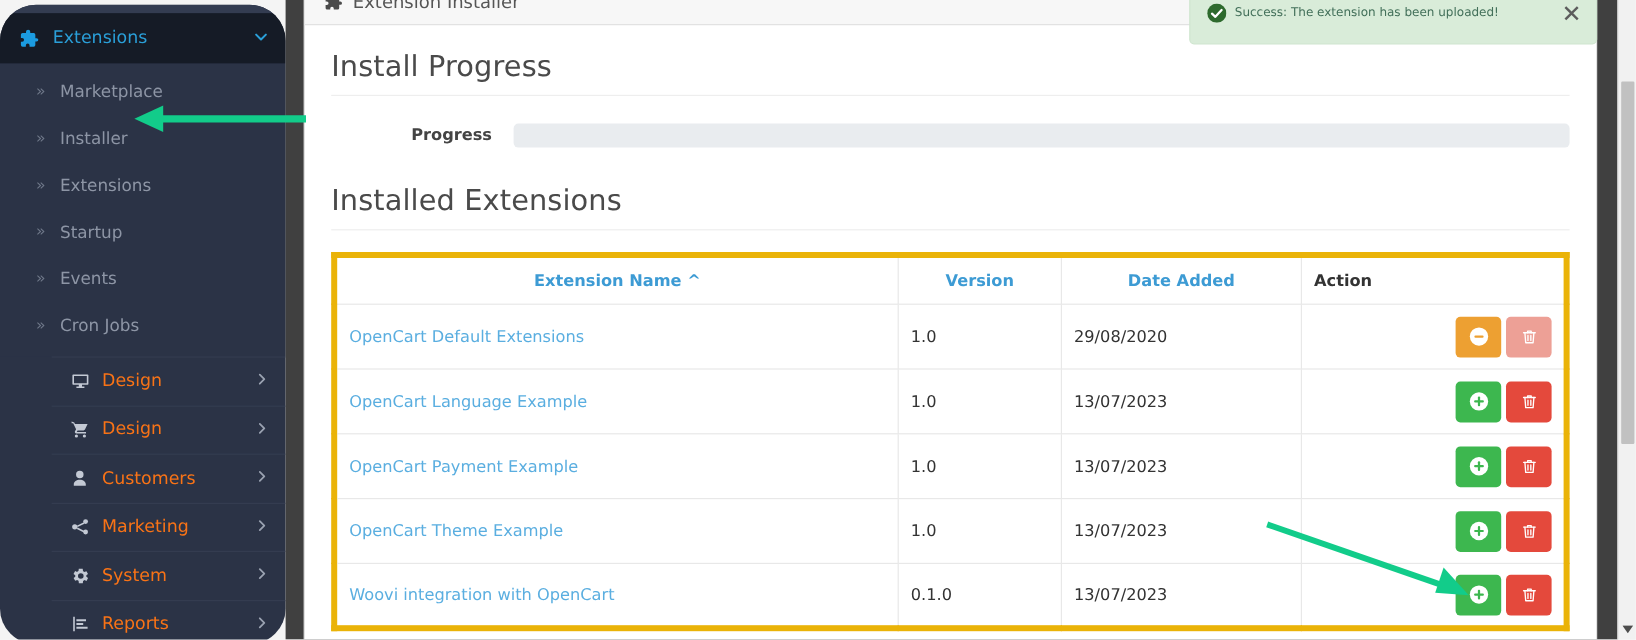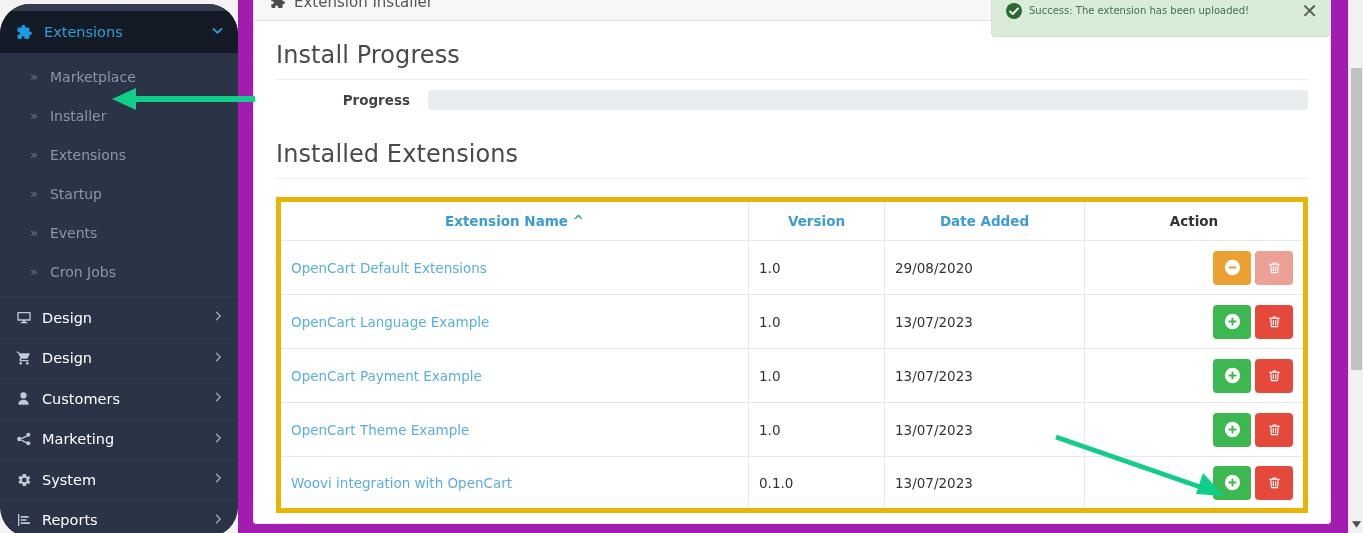--- a/index.html
+++ b/index.html
@@ -38,32 +38,33 @@
   .sb-sub-item {
     height: 39px; display: flex; align-items: center;
     padding-left: 30px;
     color: #8d95a5; font-size: 14px;
   }
   .sb-sub-item .chev { color: #6f7889; font-size: 13px; letter-spacing: -2px; margin-right: 14px; }
 
   .sb-item {
     height: 40.5px; display: flex; align-items: center;
     padding: 0 14px 0 16px;
-    color: #ffffff; font-size: 14.5px;
+    color: #f97316; font-size: 14.5px;
     border-top: 1px solid #343c50;
+    margin-left: 43px;
   }
   .sb-item .sb-ico { width: 26px; flex: 0 0 26px; color: #c3c9d4; display: flex; align-items: center; }
   .sb-item .sb-label { flex: 1 1 auto; }
   .sb-item .sb-caret { color: #9aa2b1; font-size: 12px; }
 
   
   #content {
     position: absolute; left: 238px; top: 0;
     width: 1110px; height: 533px;
-    background: #a21caf;
+    background: #404040;
     overflow: hidden;
   }
   .card {
     position: absolute; left: 15px; top: -18px;
     width: 1078px;
     background: #ffffff;
     border: 1px solid #e2e2e2;
     border-radius: 3px;
   }
   .card-header {
@@ -77,21 +78,21 @@
   .card-body { padding: 20px 22px 10px 22px; }
 
   h2.sec {
     font-size: 24px; font-weight: normal; color: #4a4a4a;
     padding-bottom: 10px; margin-bottom: 0;
     border-bottom: 1px solid #eeeeee;
     letter-spacing: .1px;
   }
   .progress-row {
     display: flex; align-items: center;
-    margin-top: 10px; margin-bottom: 30px;
+    margin-top: 23px; margin-bottom: 30px;
   }
   .progress-label {
     width: 152px; text-align: right; padding-right: 18px;
     font-size: 13.5px; font-weight: bold; color: #444;
   }
   .progress-track {
     flex: 1 1 auto; height: 20px;
     background: #e9ecef; border-radius: 4px; overflow: hidden;
   }
   .progress-fill { height: 100%; background: #5bc0de; width: 0%; }
@@ -112,21 +113,21 @@
   table.ext th {
     font-size: 13.5px; font-weight: bold;
     color: #3d9bd4; padding-top: 11px; padding-bottom: 11px;
   }
   table.ext th.plain { color: #333; }
   table.ext th a { color: #3d9bd4; text-decoration: none; }
   .col-name { width: 470px; }
   .col-ver  { width: 136px; }
   .col-date { width: 200px; }
   .col-act  { text-align: right; }
-  th.col-act { text-align: center; }
+  th.col-act { text-align: left; }
   td.col-act { text-align: right; padding-right: 10px; }
 
   table.ext td { height: 54px; color: #333; }
   table.ext td a.extlink { color: #5aaee0; text-decoration: none; font-size: 13.5px; }
 
   .btn {
     display: inline-flex; align-items: center; justify-content: center;
     width: 38px; height: 34px; border-radius: 4px;
     border: none; vertical-align: middle;
     margin-left: 4px;

